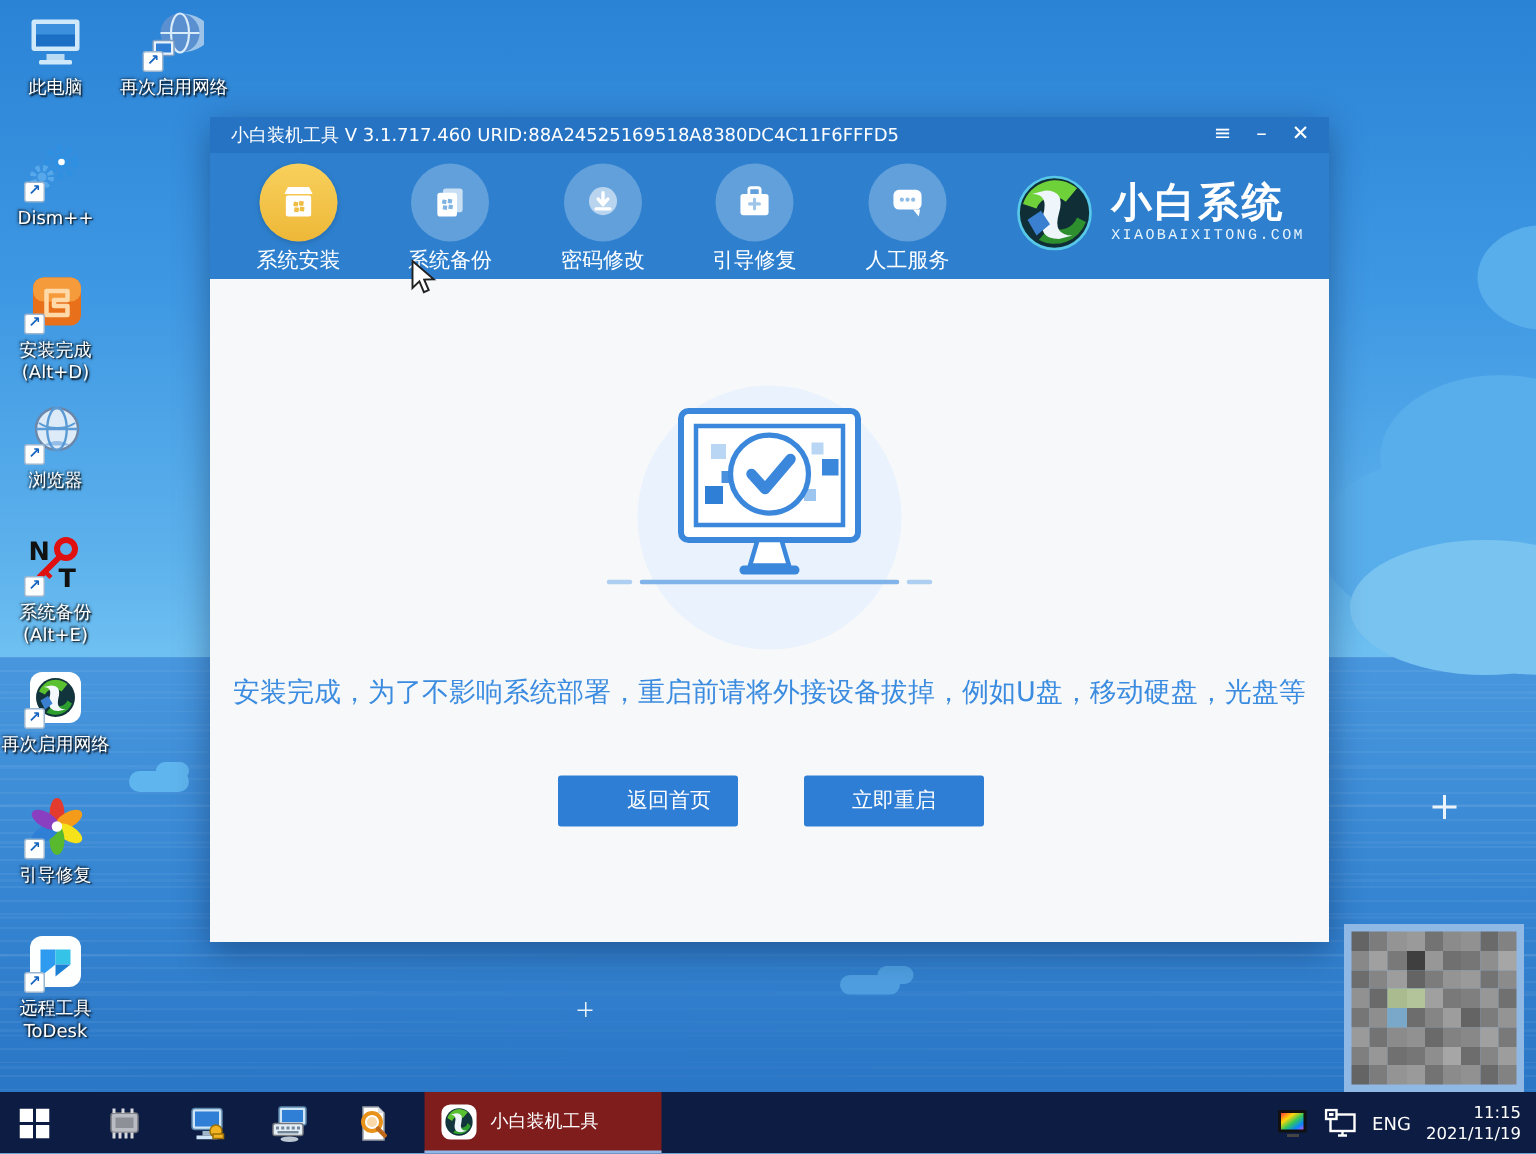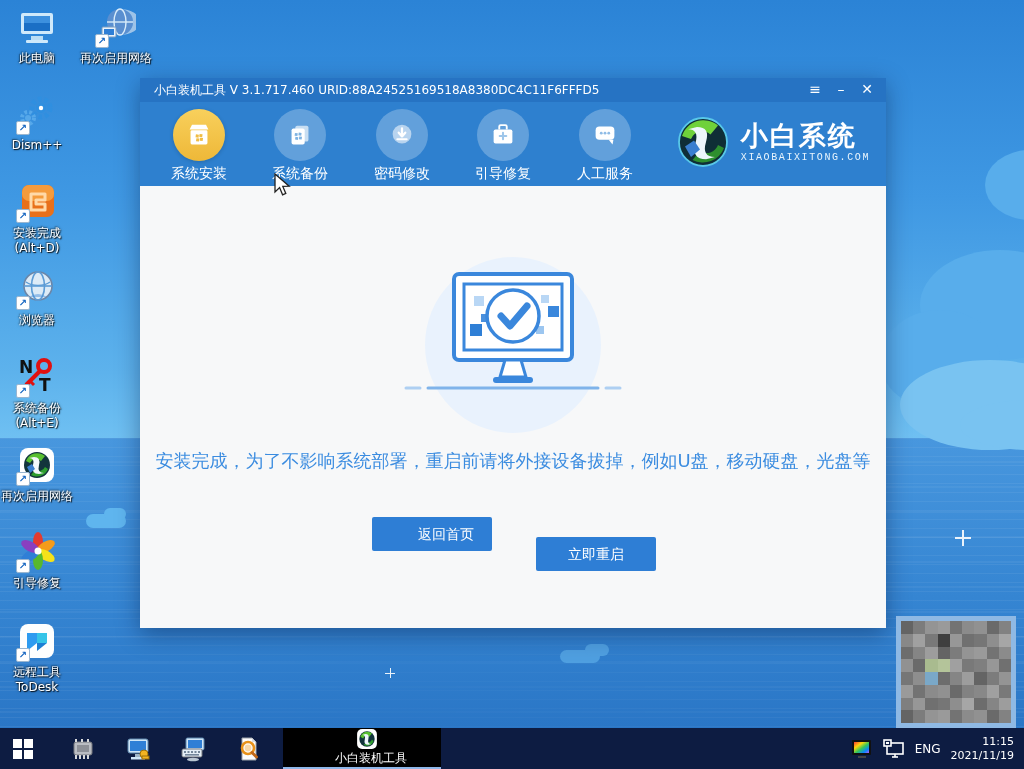--- a/index.html
+++ b/index.html
@@ -50,35 +50,35 @@
   .brand-text { margin-left:8px; color:#fff; }
   .brand-name { font-size:27px; font-weight:bold; letter-spacing:2px; line-height:30px; }
   .brand-site { font-size:10px; letter-spacing:1.6px; color:#e8f4fd; margin-top:1px;font-family:Liberation Mono, monospace; }
 
   .content { position:absolute; left:0; top:108px; width:100%; height:442px; background:#f7f8f9; }
   .illus { position:absolute; left:50%; top:62px; transform:translateX(-50%); }
   .msg-main { position:absolute; top:263px; width:100%; text-align:center; color:#3b8ce0; font-size:18px; }
   .msg-sub  { position:absolute; top:292px; width:100%; text-align:center; color:#a8acb0; font-size:13px; }
   .btn { position:absolute; top:331px; width:120px; height:34px; background:#2e7ed5; color:#fff; font-size:14px;
          line-height:34px; text-align:center; border-radius:2px; cursor:pointer; }
-  .btn-home { left:232px;padding-left:28px; } .btn-restart { left:396px;margin-top:20px; }
+  .btn-home { left:232px;padding-left:28px; } .btn-restart { left:396px; }
 
   
   .mosaic { position:absolute; left:896px; top:616px; width:120px; height:112px; padding:5px;
             background:#8fb9e4; display:grid; grid-template-columns:repeat(9,1fr); grid-template-rows:repeat(8,1fr); }
 
   
   .cursor { position:absolute; left:273px; top:173px; z-index:50; }
 
   
   .taskbar { position:absolute; left:0; top:728px; width:1024px; height:41px; background:#0d1c42; z-index:40;
              display:flex; align-items:stretch; }
   .tb-btn { width:46px; display:flex; align-items:center; justify-content:center; cursor:pointer; }
-  .tb-app { position:absolute; left:283px; top:0; width:158px; height:41px; background:#000000;
-            border-bottom:2px solid #8fb7ea; display:flex; align-items:center; padding-left:10px; cursor:pointer;flex-direction:column; }
+  .tb-app { position:absolute; left:283px; top:0; width:158px; height:41px; background:#7f1d1d;
+            border-bottom:2px solid #8fb7ea; display:flex; align-items:center; padding-left:10px; cursor:pointer; }
   .tb-app-label { margin-left:8px; color:#fff; font-size:12px; }
   .tray { position:absolute; right:0; top:0; height:41px; display:flex; align-items:center; gap:10px; padding-right:10px; }
   .tray-lang { color:#fff; font-size:12px; cursor:pointer; }
   .tray-clock { color:#fff; font-size:11px; line-height:14px; text-align:right; cursor:pointer; }
   .tray-ico { display:flex; align-items:center; cursor:pointer; }
 </style>
 </head>
 <body>
 
 <div class="stage">

